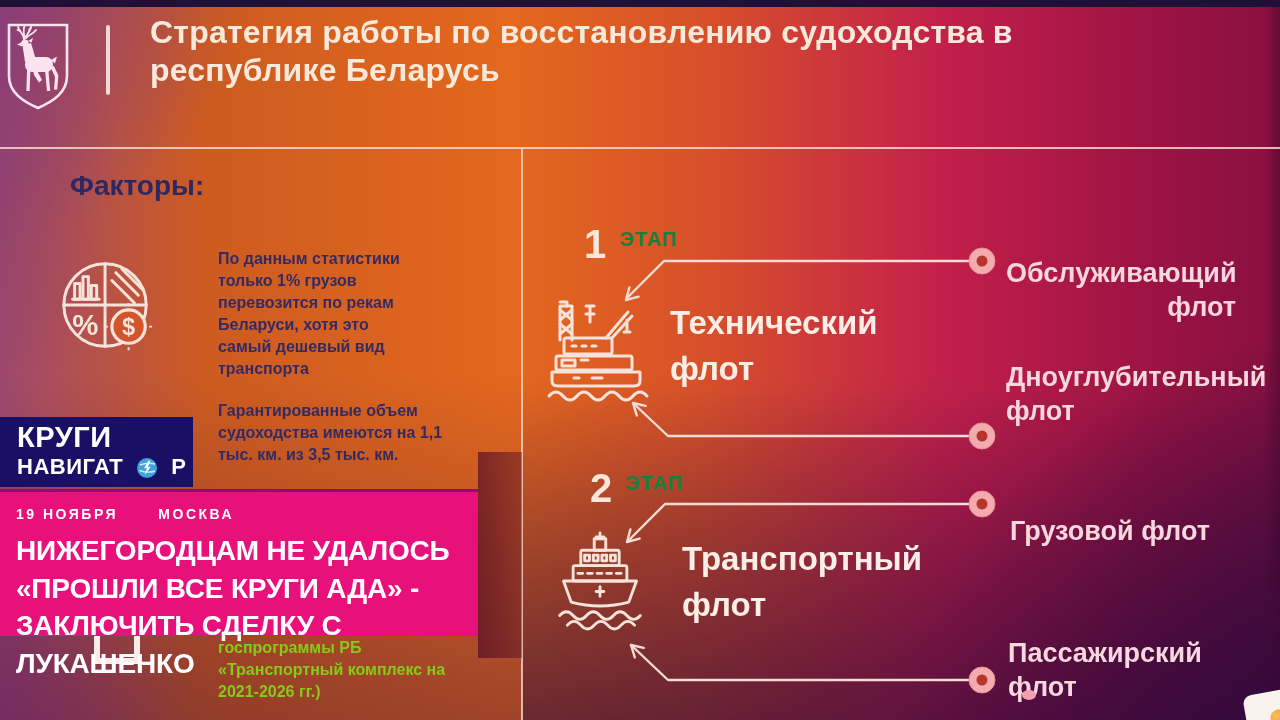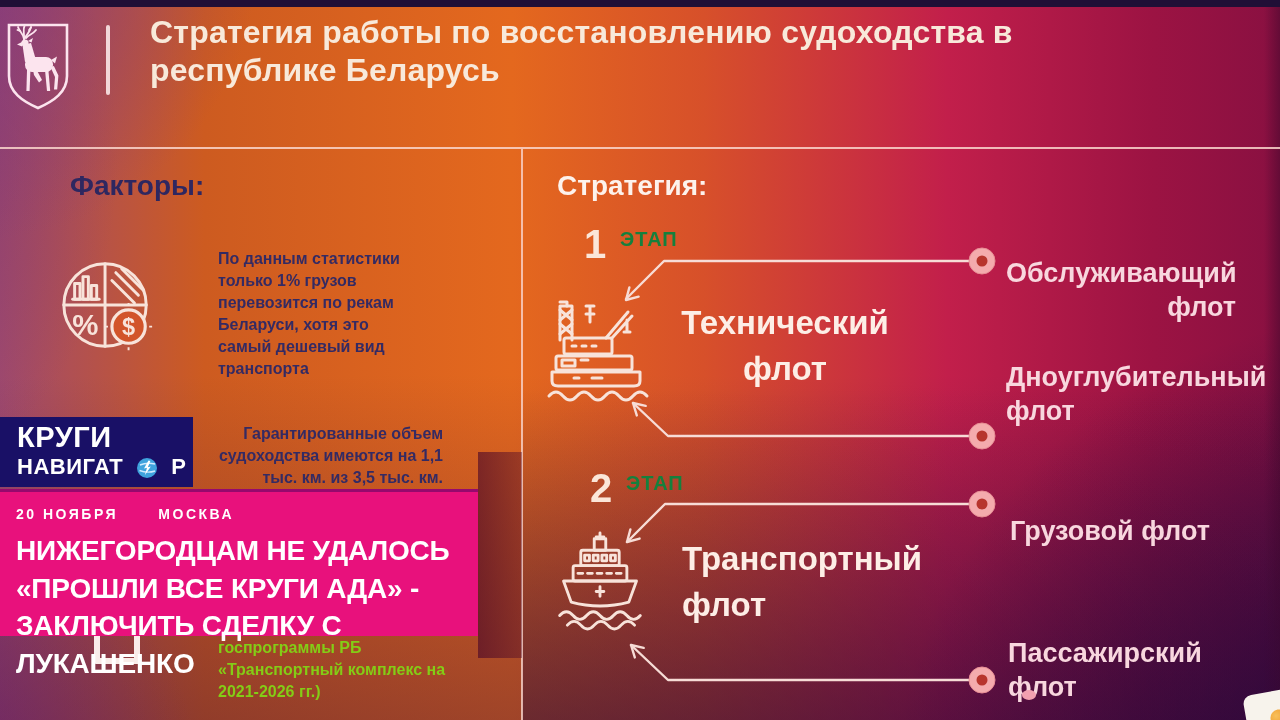--- a/index.html
+++ b/index.html
@@ -28,35 +28,35 @@
   .slide-title{position:absolute;left:150px;top:13px;width:900px;
     font-size:32px;line-height:38px;font-weight:600;color:#f8e9da;letter-spacing:0.2px;}
   .emblem{position:absolute;left:6px;top:22px;}
   .title-sep{position:absolute;left:106px;top:25px;width:4px;height:70px;background:rgba(255,240,240,0.85);border-radius:2px;}
 
   .factors-heading{position:absolute;left:38px;top:170px;font-size:28px;font-weight:700;color:#2e2760;margin-left:32px;}
   .strategy-heading{position:absolute;left:557px;top:170px;font-size:28px;font-weight:600;color:#fdf2ec;}
 
   .factor-text{position:absolute;color:#342a63;font-weight:700;font-size:16px;line-height:22px;}
   .f1{left:218px;top:248px;width:200px;}
-  .f2{left:218px;top:423px;width:225px;text-align:right;}
+  .f2{left:218px;top:400px;width:225px;}
   .f3{left:218px;top:637px;width:255px;color:#84cc16;}
 
   .hidden-square{position:absolute;left:94px;top:598px;width:34px;height:54px;
     border:6px solid rgba(255,245,242,0.95);border-radius:2px;z-index:2;}
 
   .stage-num{font-size:40px;font-weight:600;color:#fbe6d8;line-height:1;}
   .stage-lab{font-size:20px;font-weight:600;color:#15803d;letter-spacing:1px;}
   .stage1-num{position:absolute;left:584px;top:224px;}
   .stage1-lab{position:absolute;left:620px;top:228px;}
   .stage2-num{position:absolute;left:590px;top:468px;}
   .stage2-lab{position:absolute;left:626px;top:472px;}
 
   .fleet-big{position:absolute;font-size:33px;line-height:46px;font-weight:600;color:#fdeee6;}
-  .fb1{left:670px;top:300px;width:230px;text-align:center;}
+  .fb1{left:670px;top:300px;width:230px;}
   .fb2{left:682px;top:536px;width:245px;}
 
   .fleet-type{position:absolute;font-size:27px;line-height:34px;font-weight:600;color:#f8d7de;}
   .ft0{left:1006px;top:256px;width:230px;text-align:right;}
   .ft1{left:1006px;top:360px;width:235px;}
   .ft2{left:1010px;top:514px;width:260px;}
   .ft3{left:1008px;top:636px;width:270px;}
 
   .brand-box{position:absolute;left:0;top:417px;width:193px;height:70px;background:#191066;z-index:4;}
   .brand-top{position:absolute;left:17px;top:4px;font-size:29px;font-weight:800;color:#fff;letter-spacing:0.5px;}
@@ -140,21 +140,20 @@
       </g>
       <text x="30" y="81" font-family="Liberation Sans, sans-serif" font-size="30" font-weight="bold" fill="#f8e3da" text-anchor="middle">%</text>
       <text x="74" y="81" font-family="Liberation Sans, sans-serif" font-size="24" font-weight="bold" fill="#f8e3da" text-anchor="middle">$</text>
     </svg>
   </div>
   <div class="factor-text f1">По данным статистики только 1% грузов перевозится по рекам Беларуси, хотя это самый дешевый вид транспорта</div>
   <div class="factor-text f2">Гарантированные объем судоходства имеются на 1,1 тыс. км. из 3,5 тыс. км.</div>
   <div class="factor-text f3">госпрограммы РБ «Транспортный комплекс на 2021-2026 гг.)</div>
   <div class="hidden-square"></div>
 
-  <div class="strategy-heading">Стратегия:</div>
 
   <div class="stage-num stage1-num">1</div>
   <div class="stage-lab stage1-lab">ЭТАП</div>
   <div class="stage-num stage2-num">2</div>
   <div class="stage-lab stage2-lab">ЭТАП</div>
 
   <div class="abs" style="left:546px;top:294px;">
     <svg width="104" height="108" viewBox="0 0 104 108">
       <g class="icon-stroke">
         <path d="M14,46 V12 M26,46 V12 M14,12 H26"></path>
@@ -237,21 +236,21 @@
             <path d="M3.5,13.5 q8,3 15.5,0.5" stroke="#cfeafd" stroke-width="1.4" fill="none"></path>
             <path d="M12.5,3.5 L8,11.5 l3,-0.8 -2.2,7.5 6-8.6 -3,0.7 2.6,-6.4 z" fill="#fff"></path>
           </svg>
         </span>
         <span>Р</span>
     </div>
   </div>
 
   <div class="news-box">
     <div class="news-meta">
-      <span>20  НОЯБРЯ</span>
+      <span>19  НОЯБРЯ</span>
       <span class="city">МОСКВА</span>
     </div>
     <div class="headline">
       <div>НИЖЕГОРОДЦАМ НЕ УДАЛОСЬ</div>
       <div>«ПРОШЛИ ВСЕ КРУГИ АДА» -</div>
       <div>ЗАКЛЮЧИТЬ СДЕЛКУ С ЛУКАШЕНКО</div>
     </div>
   </div>
 
   <div class="blip"></div>

